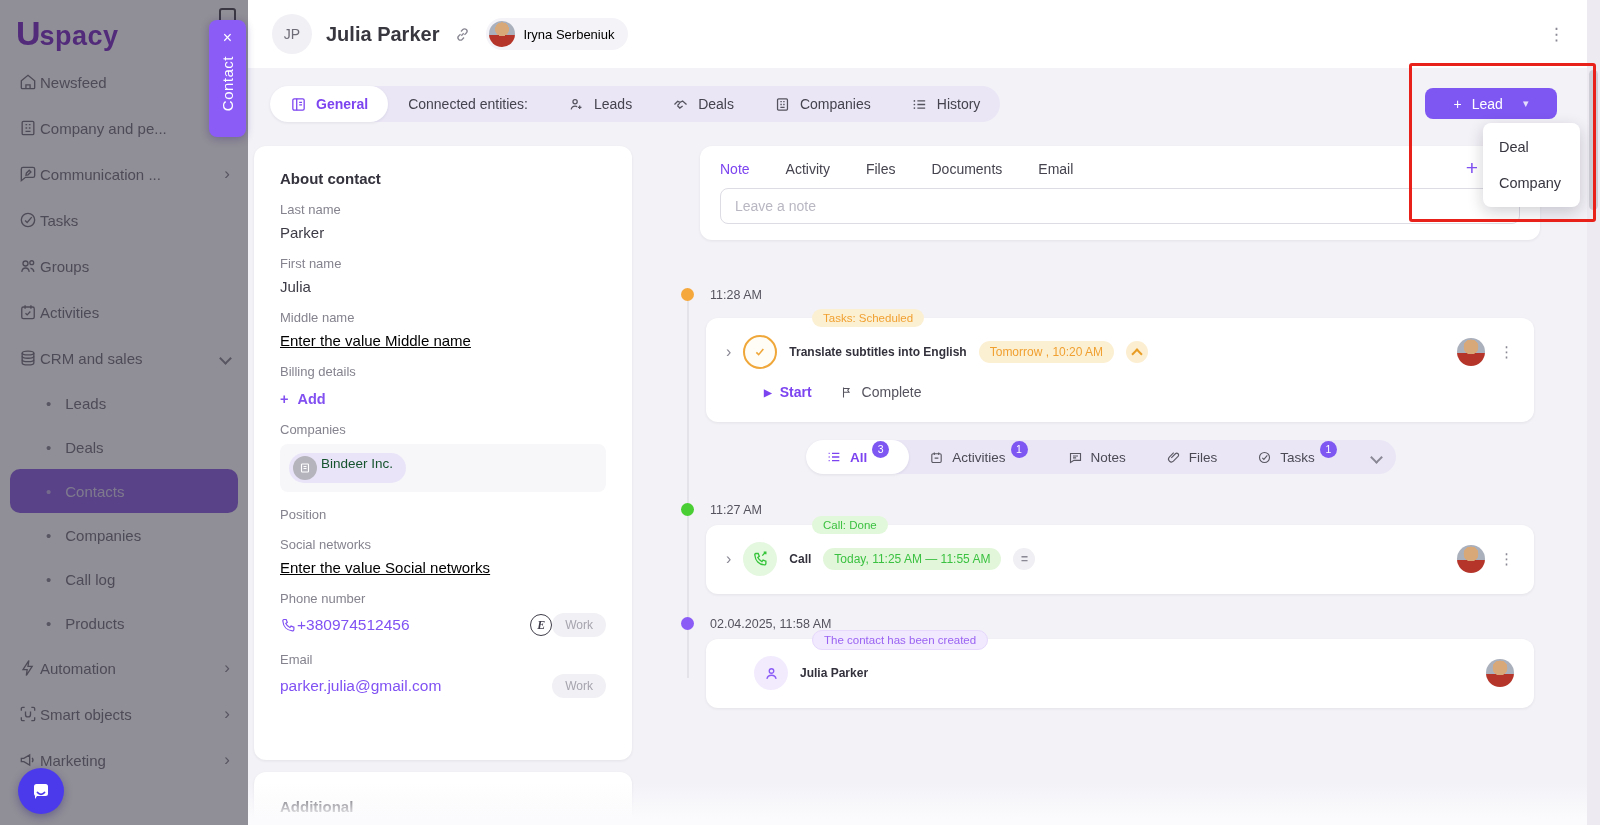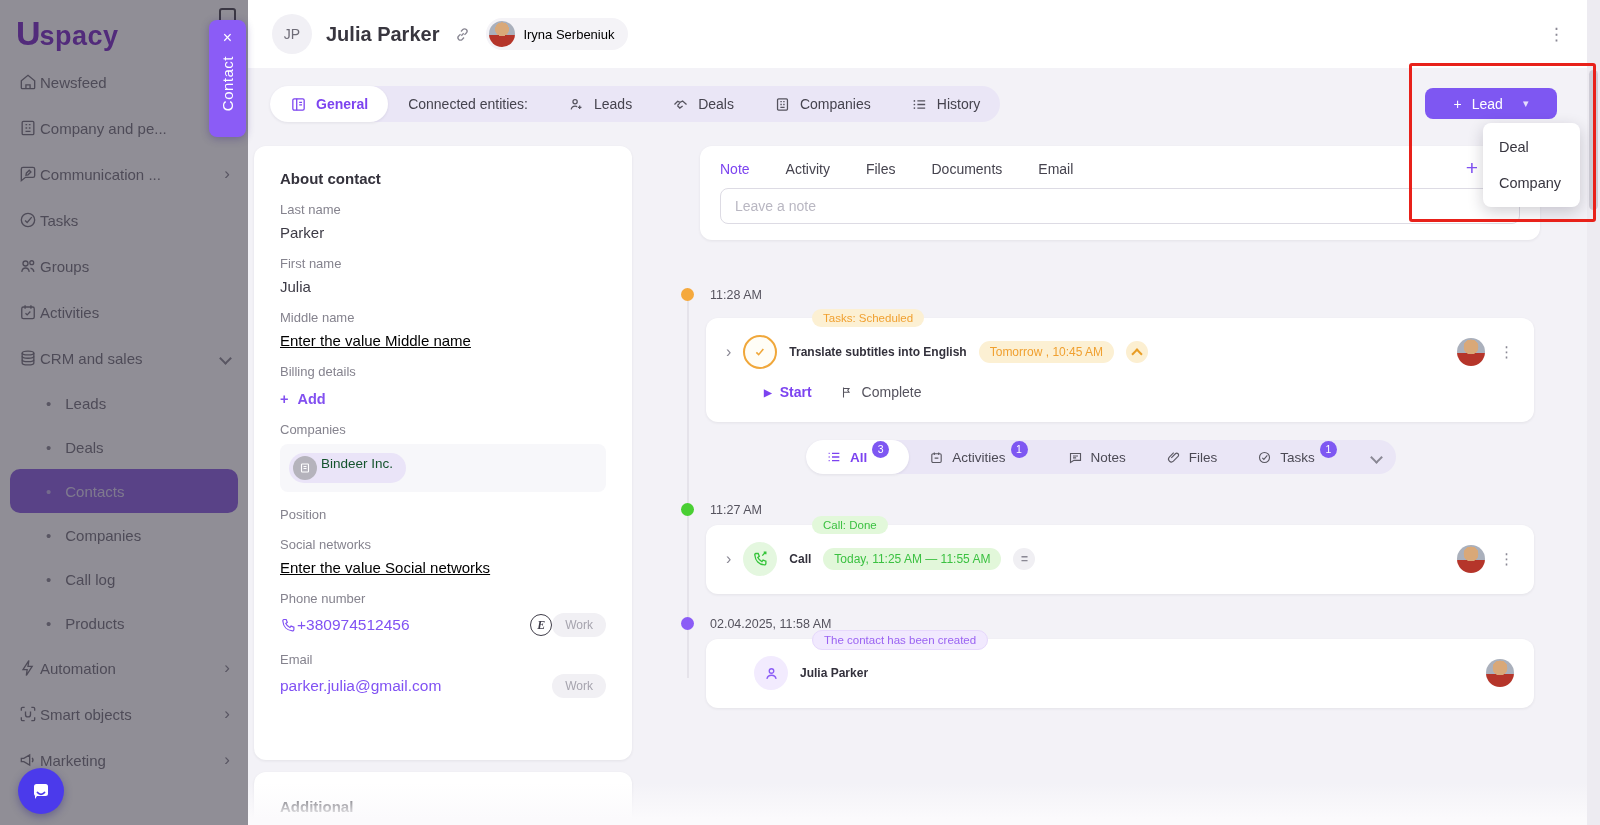--- a/index.html
+++ b/index.html
@@ -417,21 +417,21 @@
       <section class="card t-card" style="top:242px;height:104px;margin-top:8px;">
         <span class="t-badge badge-amber">Tasks: Scheduled</span>
         <div class="t-row">
           <span class="exp">›</span>
           <span class="ic-circle task-ic center">
             <svg width="16" height="16" viewBox="0 0 24 24" fill="none" stroke="#f0a73a" stroke-width="2.4">
                 <path d="M6.5 12.5l3.5 3.5 7-8.5"></path>
               </svg>
           </span>
           <span class="t-title">Translate subtitles into English</span>
-          <span class="chip-amber">Tomorrow , 10:45 AM</span>
+          <span class="chip-amber">Tomorrow , 10:20 AM</span>
           <span class="collapse-btn center">
               <span class="chev up"></span>
             </span>
           <span class="r-cluster">
             <span class="avatar-photo avatar-sm"></span>
             <span class="kebab-sm">⋮</span>
           </span>
         </div>
         <div class="t-actions">
           <span class="act-start">

